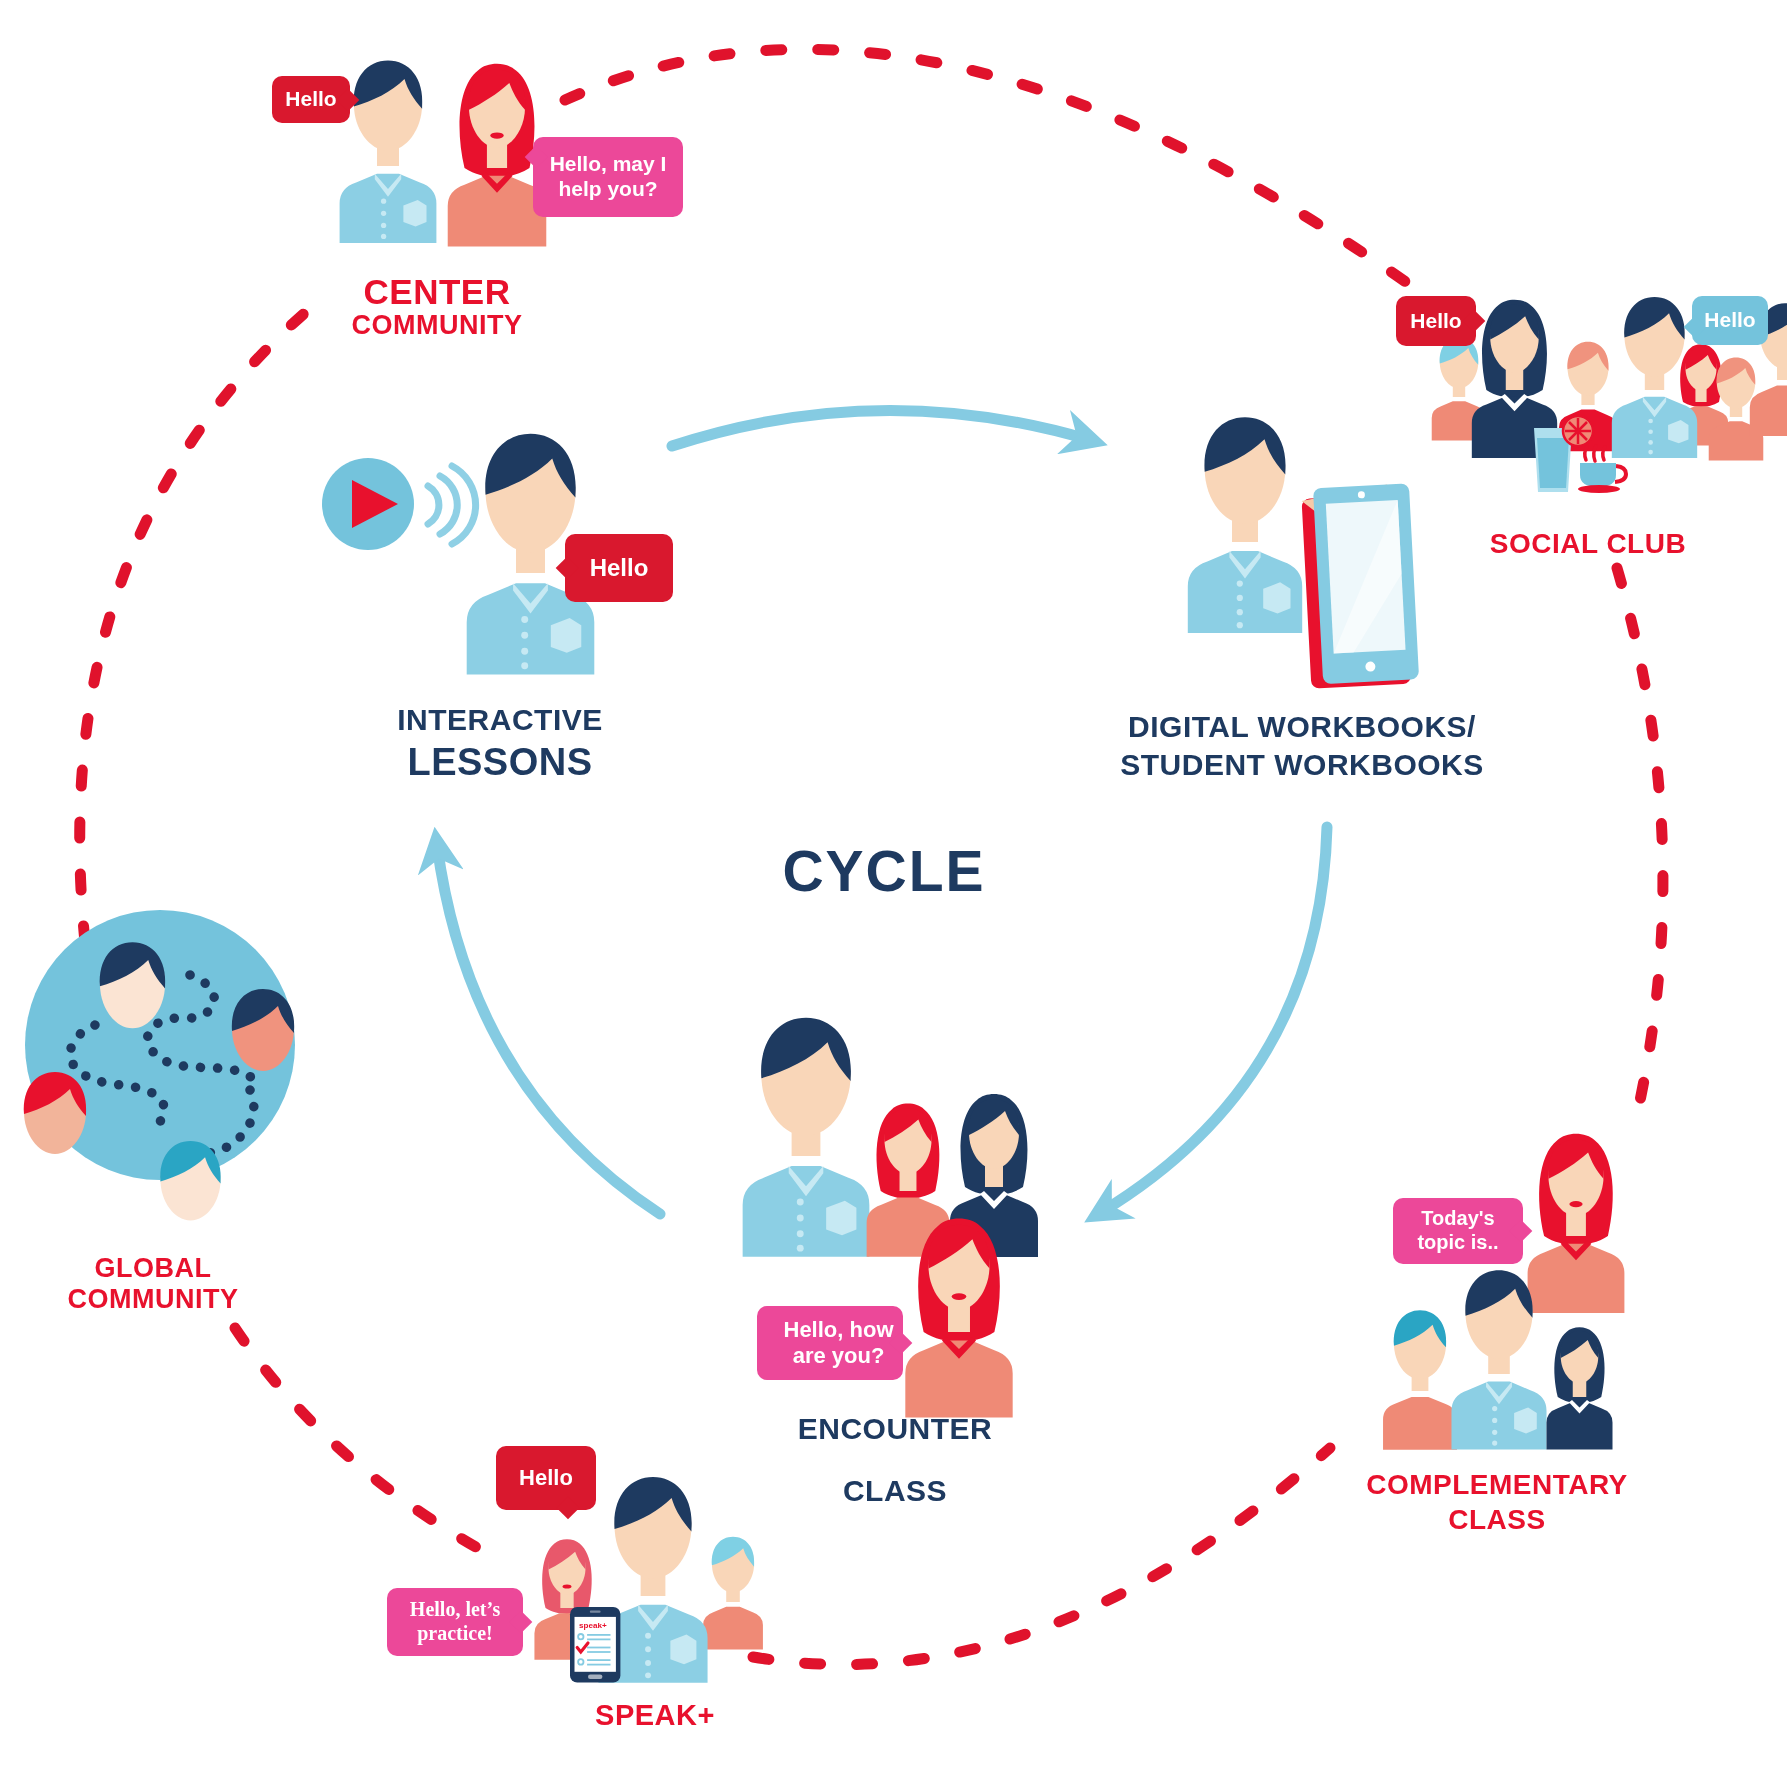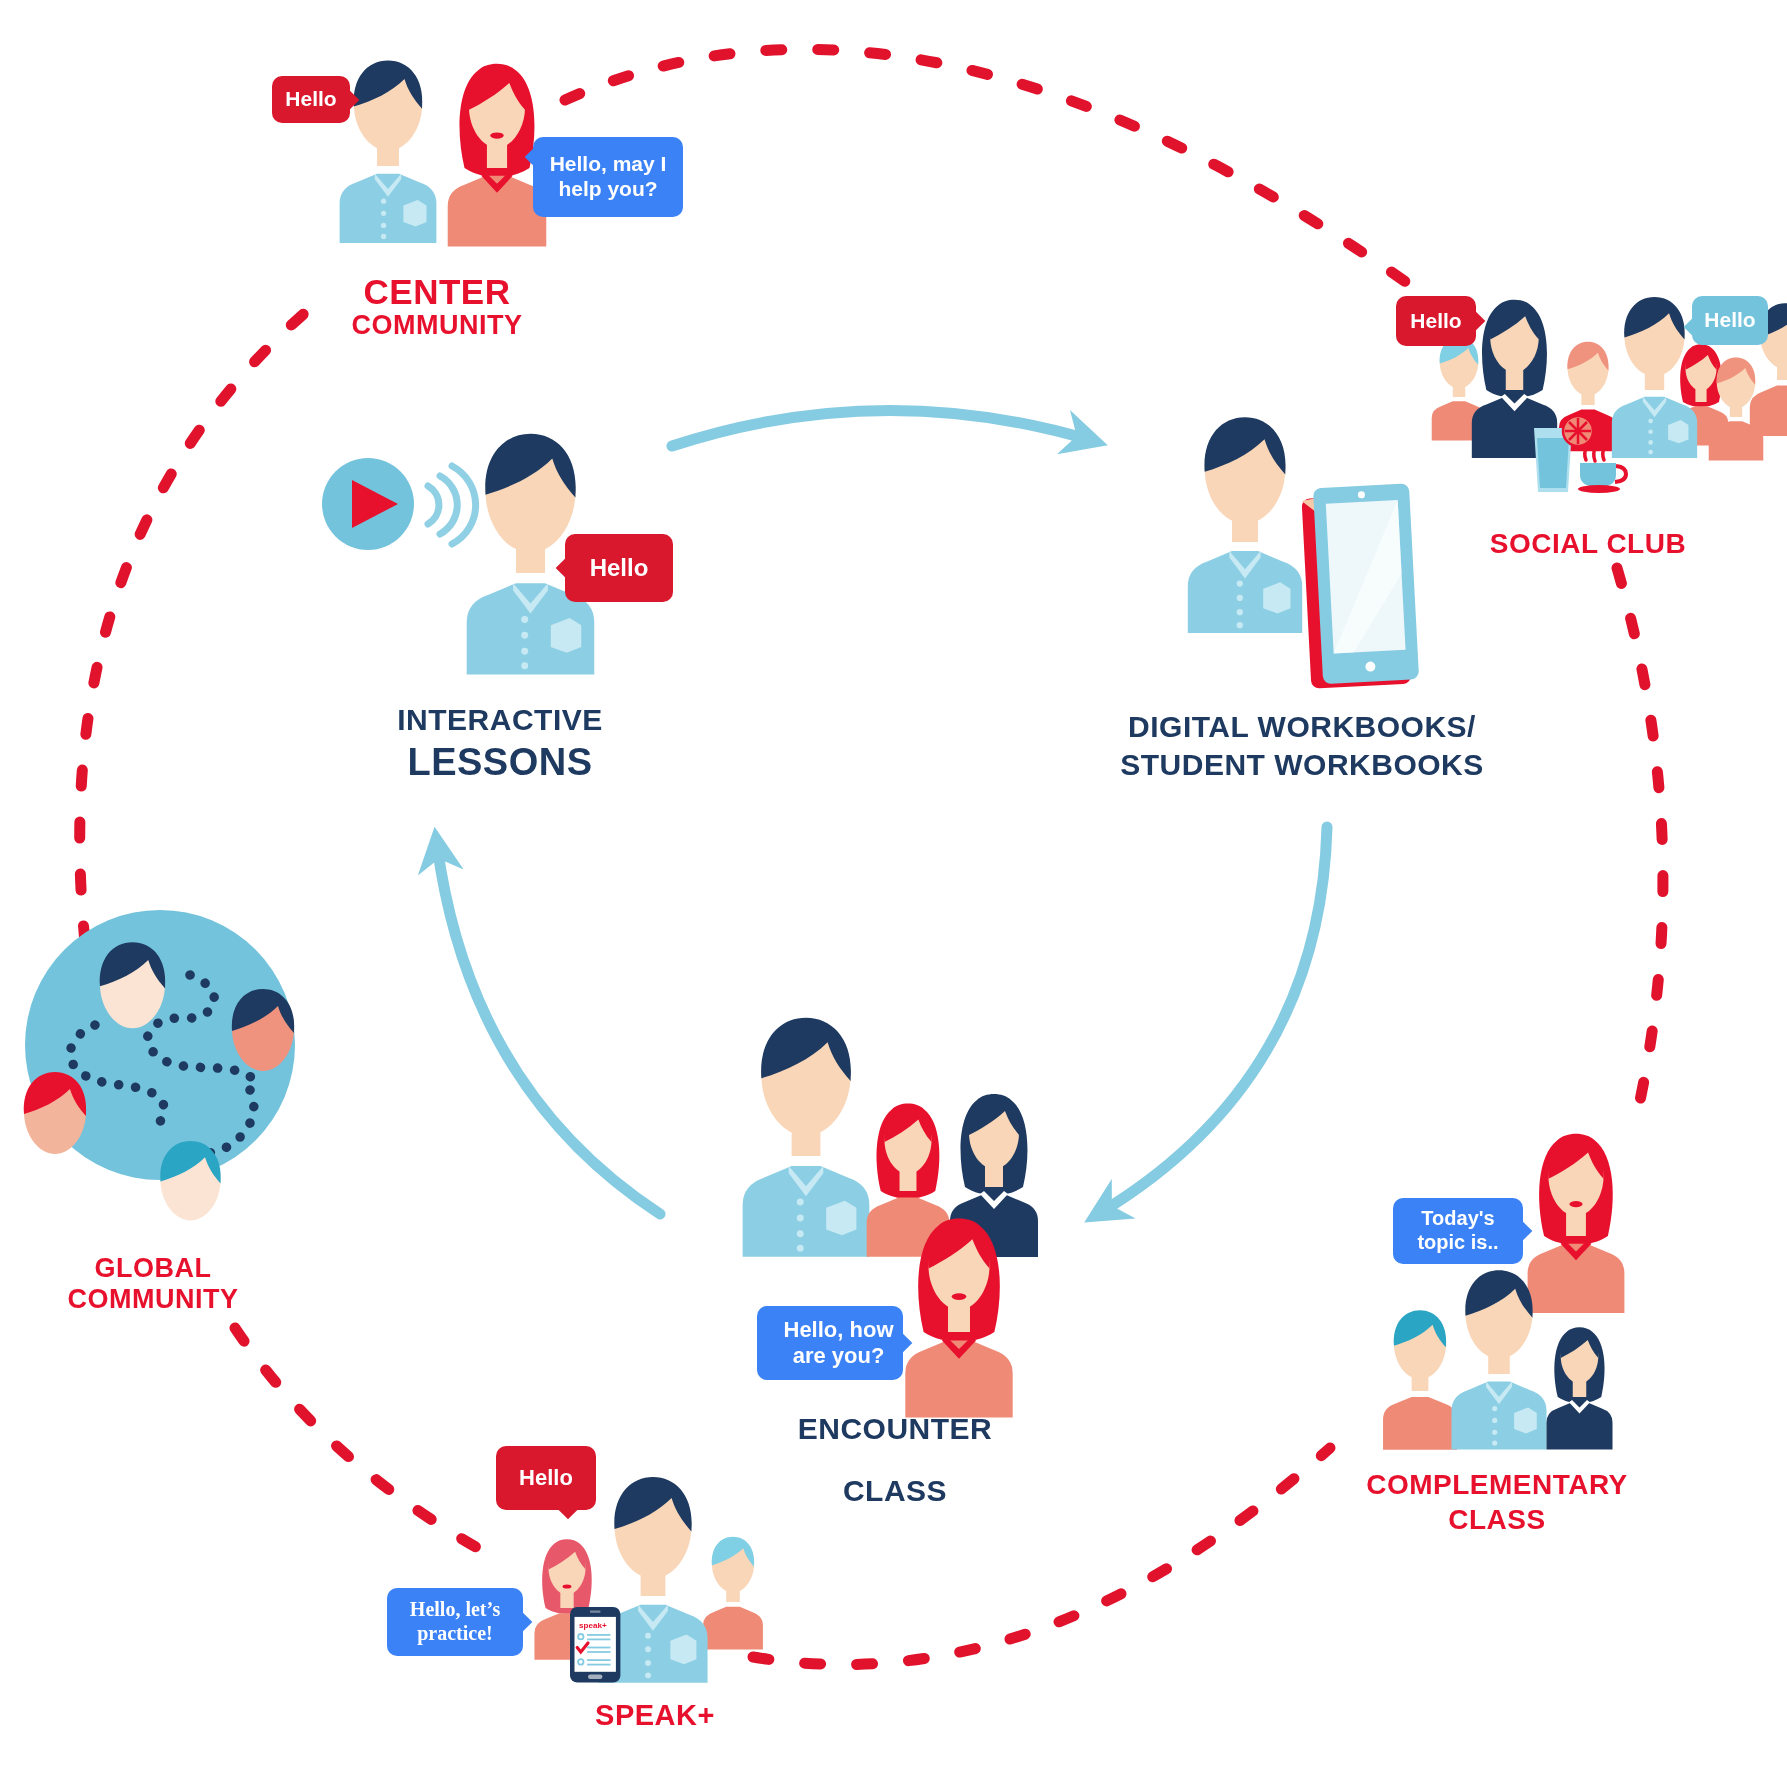--- a/index.html
+++ b/index.html
@@ -15,21 +15,21 @@
     z-index:30;
   }
   .bub .tail{position:absolute;width:16px;height:16px;background:inherit;transform:rotate(45deg);z-index:-1;}
   .t-r{right:-6px;top:50%;margin-top:-8px;}
   .t-l{left:-6px;top:50%;margin-top:-8px;}
   .t-tl{left:-5px;top:12px;}
   .t-lb{left:-5px;bottom:10px;}
   .t-bl{left:20px;bottom:-6px;}
   .t-br{right:20px;bottom:-6px;}
   .red{background:#d9182e;}
-  .gray{background:#3b82f6;text-align:center;}
+  .gray{background:#ec4899;text-align:center;}
   .blue{background:#74c3dc;}
   .lbl{
     position:absolute;transform:translateX(-50%);text-align:center;
     font-weight:bold;letter-spacing:.5px;white-space:nowrap;z-index:25;
   }
   .lbl.redc{color:#e8112d;}
   .lbl.navy{color:#1e3a60;}
   .title-line{
     position:absolute;transform:translateX(-50%);color:#1e3a60;
     font-weight:bold;font-size:57px;letter-spacing:2px;z-index:25;white-space:nowrap;
@@ -288,20 +288,21 @@
 </div>
 <div class="bub red" style="left:496px;top:1446px;width:100px;height:64px;font-size:22px;">
   <span>Hello</span>
       <div class="tail t-br"></div>
 </div>
 <div class="bub gray" style="left:387px;top:1588px;width:136px;height:68px;font-size:20px;font-family:Liberation Serif, serif;">
   <span>Hello, let’s practice!</span>
       <div class="tail t-r"></div>
 </div>
 
+<div class="title-line" style="left:884px;top:838px;">CYCLE</div>
 
 <div class="lbl redc" style="left:437px;top:272px;font-size:35px;">CENTER</div>
 <div class="lbl redc" style="left:437px;top:310px;font-size:27px;">COMMUNITY</div>
 
 <div class="lbl redc" style="left:1588px;top:528px;font-size:28px;">SOCIAL CLUB</div>
 
 <div class="lbl navy" style="left:500px;top:703px;font-size:30px;">INTERACTIVE</div>
 <div class="lbl navy" style="left:500px;top:741px;font-size:38px;">LESSONS</div>
 
 <div class="lbl navy" style="left:1302px;top:710px;font-size:30px;">DIGITAL WORKBOOKS/</div>

